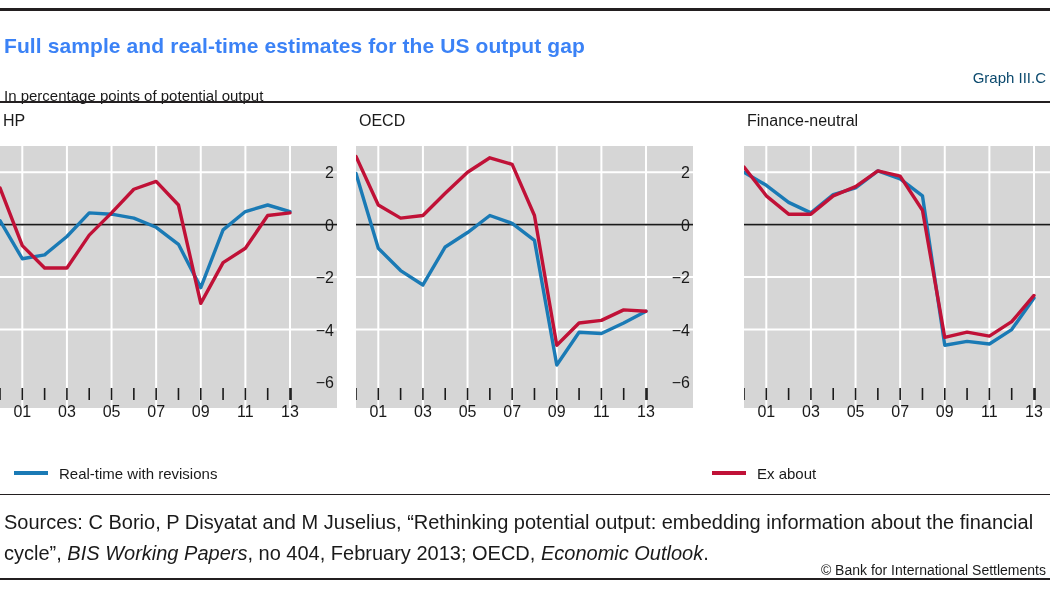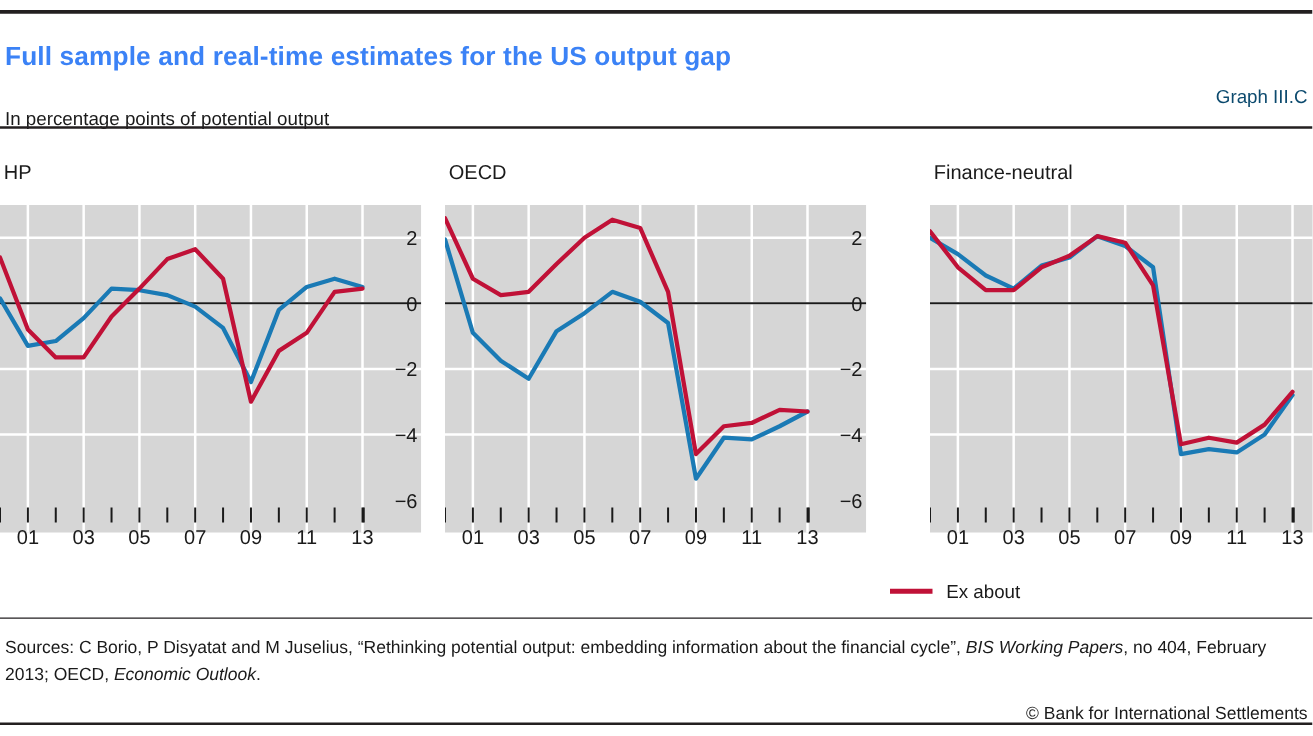--- a/index.html
+++ b/index.html
@@ -30,21 +30,21 @@
     white-space:nowrap;
     margin-top:18px;
   }
   .graph-number {
     position:absolute; right:4px; top:69px;
     font-size:15px; font-weight:400; color:#0c4a6e;
     white-space:nowrap;
   }
 
   
-  .panels { position:absolute; left:0; top:112px; width:1050px; height:338px;margin-top:18px; }
+  .panels { position:absolute; left:0; top:112px; width:1050px; height:338px; }
   .panel  { position:absolute; top:0; width:337px; height:338px; }
   .panel.p0 { left:0px; }
   .panel.p1 { left:356px;text-align:right; }
   .panel.p2 { left:744px; }
 
   .panel-title {
     position:absolute; left:3px; top:0px;
     font-size:16px; font-weight:400; color:#1a1a1a;
     white-space:nowrap;
   }
@@ -59,21 +59,21 @@
   .legend { position:absolute; left:0; top:462px; width:1050px; height:24px; }
   .legend-item { position:absolute; top:0; height:22px; display:flex; align-items:center; }
   .legend-item.li0 { left:14px; }
   .legend-item.li1 { left:712px; }
   .legend-swatch { width:34px; height:4px; display:inline-block; margin-right:11px; }
   .legend-label { font-size:15px; color:#1a1a1a; white-space:nowrap; }
 
   
   .sources {
     position:absolute; left:4px; top:507px; width:1042px;
-    font-size:14px; line-height:1.55; color:#1a1a1a;
+    font-size:20px; line-height:1.55; color:#1a1a1a;
   }
   .sources i { font-style:italic; }
   .copyright {
     position:absolute; right:4px; top:562px;
     font-size:14px; color:#1a1a1a; white-space:nowrap;
   }
 </style>
 </head>
 <body>
 
@@ -230,20 +230,24 @@
           <text x="334" y="88.66666666666669" text-anchor="end" font-family="&quot;Liberation Sans&quot;, sans-serif" font-size="16" fill="#1a1a1a">0</text>
           <text x="334" y="141.11111111111111" text-anchor="end" font-family="&quot;Liberation Sans&quot;, sans-serif" font-size="16" fill="#1a1a1a">−2</text>
           <text x="334" y="193.55555555555554" text-anchor="end" font-family="&quot;Liberation Sans&quot;, sans-serif" font-size="16" fill="#1a1a1a">−4</text>
           <text x="334" y="246" text-anchor="end" font-family="&quot;Liberation Sans&quot;, sans-serif" font-size="16" fill="#1a1a1a">−6</text>
         </svg>
       </div>
   </div>
 </div>
 
 <div class="legend">
+  <div class="legend-item li0">
+    <span class="legend-swatch" style="background: rgb(26, 122, 181);"></span>
+    <span class="legend-label">Real-time with revisions</span>
+  </div>
   <div class="legend-item li1">
     <span class="legend-swatch" style="background: rgb(192, 17, 55);"></span>
     <span class="legend-label">Ex about</span>
   </div>
 </div>
 
 <div class="rule-legend"></div>
 
 <div class="sources"><span>Sources: C Borio, P Disyatat and M Juselius, “Rethinking potential output: embedding information about the financial cycle”, </span><i>BIS Working Papers</i><span>, no 404, February 2013; OECD, </span><i>Economic Outlook</i><span>.</span></div>
 

